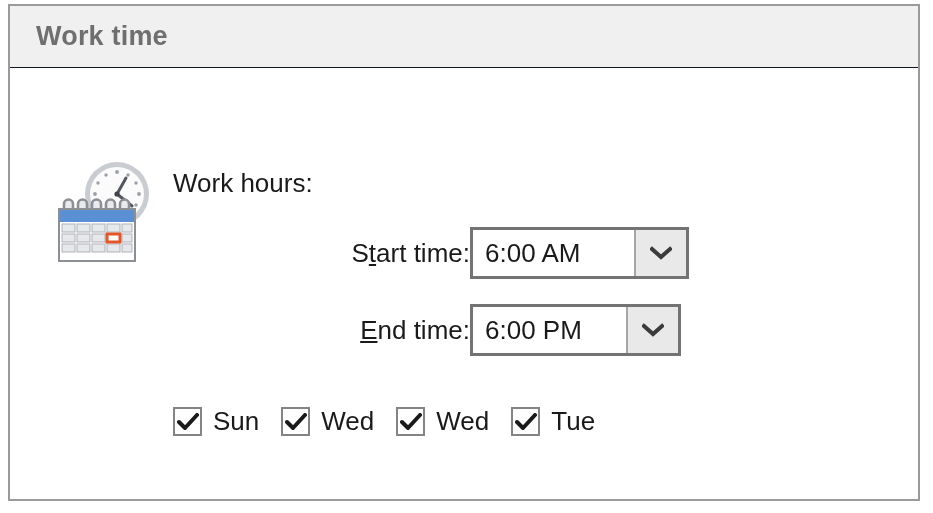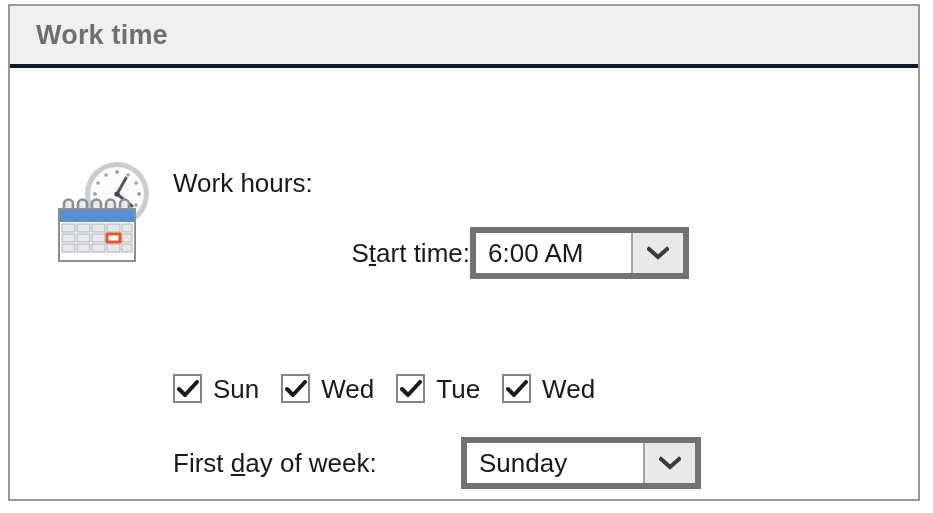--- a/index.html
+++ b/index.html
@@ -25,21 +25,21 @@
     box-sizing: border-box;
     border: 2px solid #9a9a9a;
     background: #ffffff;
     overflow: hidden;
   }
 
   #panel-header {
     height: 62px;
     box-sizing: border-box;
     background: #f0f0f0;
-    border-bottom: 4px solid #0f172a;
+    border-bottom: 1px solid #0f172a;
     display: flex;
     align-items: center;
     padding-left: 26px;
   }
   #panel-header-title {
     font-size: 27px;
     font-weight: bold;
     color: #6f6f6f;
     letter-spacing: 0.2px;
   }
@@ -74,21 +74,21 @@
   }
   .form-label u { text-decoration: underline; text-underline-offset: 2px; }
 
   .label-col { width: 297px; flex: 0 0 297px; text-align: right; }
 
   
   .combo {
     display: inline-flex;
     align-items: stretch;
     box-sizing: border-box;
-    border: 6px solid #737373;
+    border: 3px solid #737373;
     background: #ffffff;
     height: 52px;
   }
   .combo-value {
     flex: 1 1 auto;
     display: flex;
     align-items: center;
     padding: 0 12px;
     font-size: 26px;
     color: #1a1a1a;
@@ -103,22 +103,23 @@
     justify-content: center;
     background: #e9e9e9;
     border-left: 2px solid #a6a6a6;
   }
   .combo-arrow svg { display: block; }
 
   
   .cb-group { display: inline-flex; align-items: center; }
   .cb-item {
     display: inline-flex;
-    align-items: flex-start;
+    align-items: center;
     margin-right: 22px;
+    margin-top: 32px;
   }
   .cb-box {
     width: 29px;
     height: 29px;
     box-sizing: border-box;
     border: 2px solid #848484;
     background: #ffffff;
     display: flex;
     align-items: center;
     justify-content: center;
@@ -205,64 +206,64 @@
       <div class="combo" style="width:219px;">
         <span class="combo-value">6:00 AM</span>
         <span class="combo-arrow">
           <svg width="22" height="14" viewBox="0 0 22 14">
               <path d="M2 3 L11 11 L20 3" fill="none" stroke="#3b3b3b" stroke-width="4" stroke-linecap="square" stroke-linejoin="miter"></path>
             </svg>
         </span>
       </div>
     </div>
 
-
-    <div class="form-row" style="top:306px;">
-      <span class="cb-group">
-        <span class="cb-item">
-          <span class="cb-box">
-            <svg width="22" height="18" viewBox="0 0 22 18">
-                <path d="M2 9 L8 15 L20 2" fill="none" stroke="#1a1a1a" stroke-width="4" stroke-linecap="round" stroke-linejoin="round"></path>
-              </svg>
-          </span>
-          <span class="cb-label">Sun</span>
-        </span>
-        <span class="cb-item">
-          <span class="cb-box">
-            <svg width="22" height="18" viewBox="0 0 22 18">
-                <path d="M2 9 L8 15 L20 2" fill="none" stroke="#1a1a1a" stroke-width="4" stroke-linecap="round" stroke-linejoin="round"></path>
-              </svg>
-          </span>
-          <span class="cb-label">Wed</span>
-        </span>
-        <span class="cb-item">
-          <span class="cb-box">
-            <svg width="22" height="18" viewBox="0 0 22 18">
-                <path d="M2 9 L8 15 L20 2" fill="none" stroke="#1a1a1a" stroke-width="4" stroke-linecap="round" stroke-linejoin="round"></path>
-              </svg>
-          </span>
-          <span class="cb-label">Tue</span>
-        </span>
-        <span class="cb-item">
-          <span class="cb-box">
-            <svg width="22" height="18" viewBox="0 0 22 18">
-                <path d="M2 9 L8 15 L20 2" fill="none" stroke="#1a1a1a" stroke-width="4" stroke-linecap="round" stroke-linejoin="round"></path>
-              </svg>
-          </span>
-          <span class="cb-label">Wed</span>
-        </span>
-      </span>
-    </div>
-
-    <div class="form-row" style="top:369px;">
-      <span class="form-label" style="width:288px;flex:0 0 288px;"><span>First </span><u>d</u><span>ay of week:</span></span>
-      <div class="combo" style="width:240px;">
-        <span class="combo-value">Sunday</span>
+    <div class="form-row" style="top:236px;">
+      <span class="form-label label-col"><span></span><u>E</u><span>nd time:</span></span>
+      <div class="combo" style="width:211px;">
+        <span class="combo-value">6:00 PM</span>
         <span class="combo-arrow">
           <svg width="22" height="14" viewBox="0 0 22 14">
               <path d="M2 3 L11 11 L20 3" fill="none" stroke="#3b3b3b" stroke-width="4" stroke-linecap="square" stroke-linejoin="miter"></path>
             </svg>
         </span>
       </div>
     </div>
 
+    <div class="form-row" style="top:306px;">
+      <span class="cb-group">
+        <span class="cb-item">
+          <span class="cb-box">
+            <svg width="22" height="18" viewBox="0 0 22 18">
+                <path d="M2 9 L8 15 L20 2" fill="none" stroke="#1a1a1a" stroke-width="4" stroke-linecap="round" stroke-linejoin="round"></path>
+              </svg>
+          </span>
+          <span class="cb-label">Sun</span>
+        </span>
+        <span class="cb-item">
+          <span class="cb-box">
+            <svg width="22" height="18" viewBox="0 0 22 18">
+                <path d="M2 9 L8 15 L20 2" fill="none" stroke="#1a1a1a" stroke-width="4" stroke-linecap="round" stroke-linejoin="round"></path>
+              </svg>
+          </span>
+          <span class="cb-label">Wed</span>
+        </span>
+        <span class="cb-item">
+          <span class="cb-box">
+            <svg width="22" height="18" viewBox="0 0 22 18">
+                <path d="M2 9 L8 15 L20 2" fill="none" stroke="#1a1a1a" stroke-width="4" stroke-linecap="round" stroke-linejoin="round"></path>
+              </svg>
+          </span>
+          <span class="cb-label">Wed</span>
+        </span>
+        <span class="cb-item">
+          <span class="cb-box">
+            <svg width="22" height="18" viewBox="0 0 22 18">
+                <path d="M2 9 L8 15 L20 2" fill="none" stroke="#1a1a1a" stroke-width="4" stroke-linecap="round" stroke-linejoin="round"></path>
+              </svg>
+          </span>
+          <span class="cb-label">Tue</span>
+        </span>
+      </span>
+    </div>
+
+
   </div>
 </div>
 
 </body></html>

